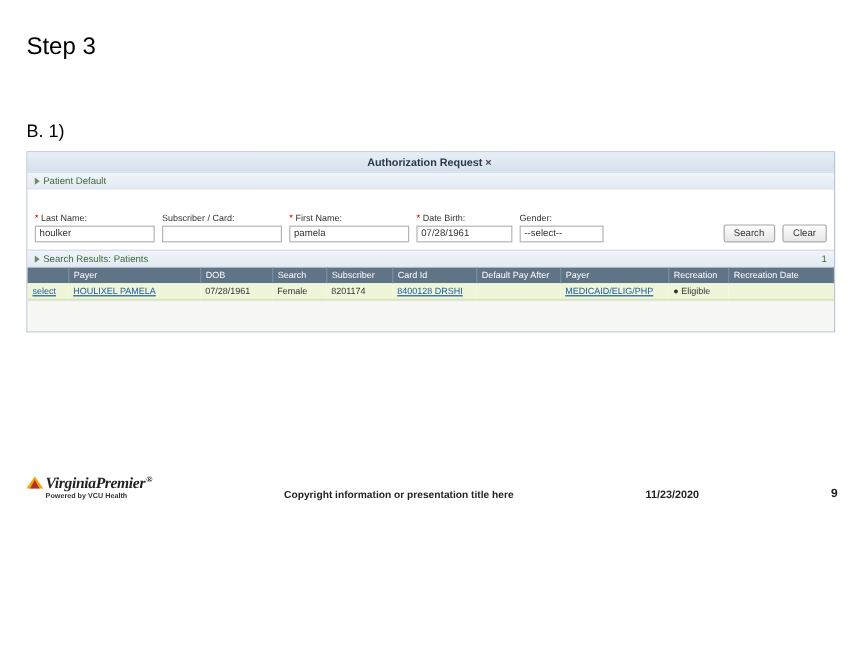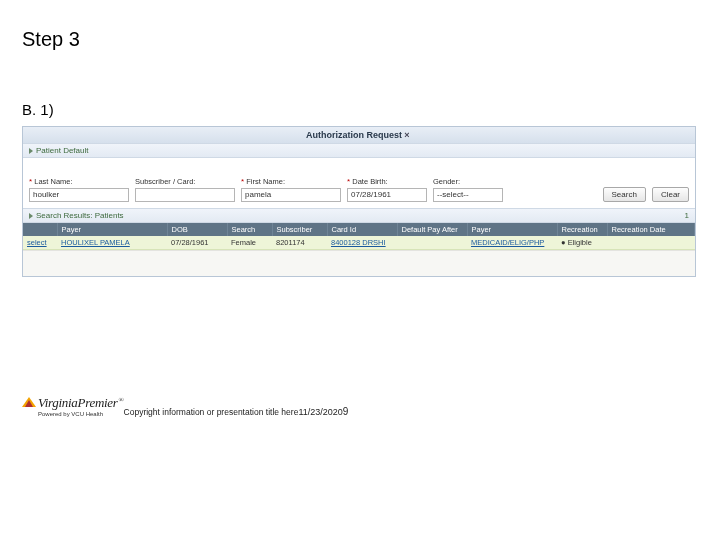--- a/index.html
+++ b/index.html
@@ -23,21 +23,21 @@
   .inp { height: 14px; border: 1px solid #b5b5b5; background: #fff; padding: 0 3px; font-size: 8px; line-height: 12px; color: #333; }
   .btn { height: 15px; padding: 0 8px; font-size: 8px; background: linear-gradient(#fdfdfd, #e6e6e6); border: 1px solid #a8a8a8; border-radius: 2px; color: #333; display: inline-flex; align-items: center; }
   .results-bar { background: linear-gradient(#f0f4fa, #e3eaf3); padding: 2px 6px; font-size: 8px; color: #3e6a3e; border-top: 1px solid #cfd9e5; border-bottom: 1px solid #cfd9e5; display: flex; justify-content: space-between; align-items: flex-end; }
   table.results { width: 100%; border-collapse: collapse; font-size: 7.5px; }
   table.results th { background: #5f7486; color: #fff; text-align: left; padding: 2px 4px; font-weight: normal; border-right: 1px solid #6f8496; }
   table.results td { background: #eef5d8; padding: 2px 4px; border-bottom: 1px solid #d7e4b8; color: #333; }
   table.results td.link { color: #1a5a9e; text-decoration: underline; }
   .pad-rows { height: 26px; background: #f7f7f4; border-top: 1px solid #e4e4e0; }
 
   
-  .footer { position: absolute; left: 22px; right: 22px; bottom: 12px; display: flex; align-items: flex-end; font-size: 9px; color: #222; }
+  .footer { position: absolute; left: 22px; right: 22px; bottom: 12px; display: flex; align-items: flex-end; justify-content: space-between; font-size: 9px; color: #222; font-weight: bold; }
   .logo-wrap { display: flex; flex-direction: column; align-items: flex-start; }
   .logo { display: flex; align-items: baseline; gap: 2px; }
   .mark { position: relative; width: 14px; height: 14px; }
   .mark::before { content: ""; position: absolute; left: 0; bottom: 0; width: 0; height: 0; border-left: 7px solid transparent; border-right: 7px solid transparent; border-bottom: 10px solid #f4a300; }
   .mark::after { content: ""; position: absolute; left: 3px; bottom: 0; width: 0; height: 0; border-left: 4px solid transparent; border-right: 4px solid transparent; border-bottom: 7px solid #b03030; }
   .brand { font-family: Georgia, 'Times New Roman', serif; font-size: 13px; font-style: italic; letter-spacing: -0.3px; }
   .brand .rp { font-style: normal; font-size: 7px; vertical-align: super; margin-left: 1px; }
   .tagline { font-size: 6px; color: #333; margin-left: 16px; }
   .copy { font-size: 8.5px; }
   .date { font-size: 9px; }

